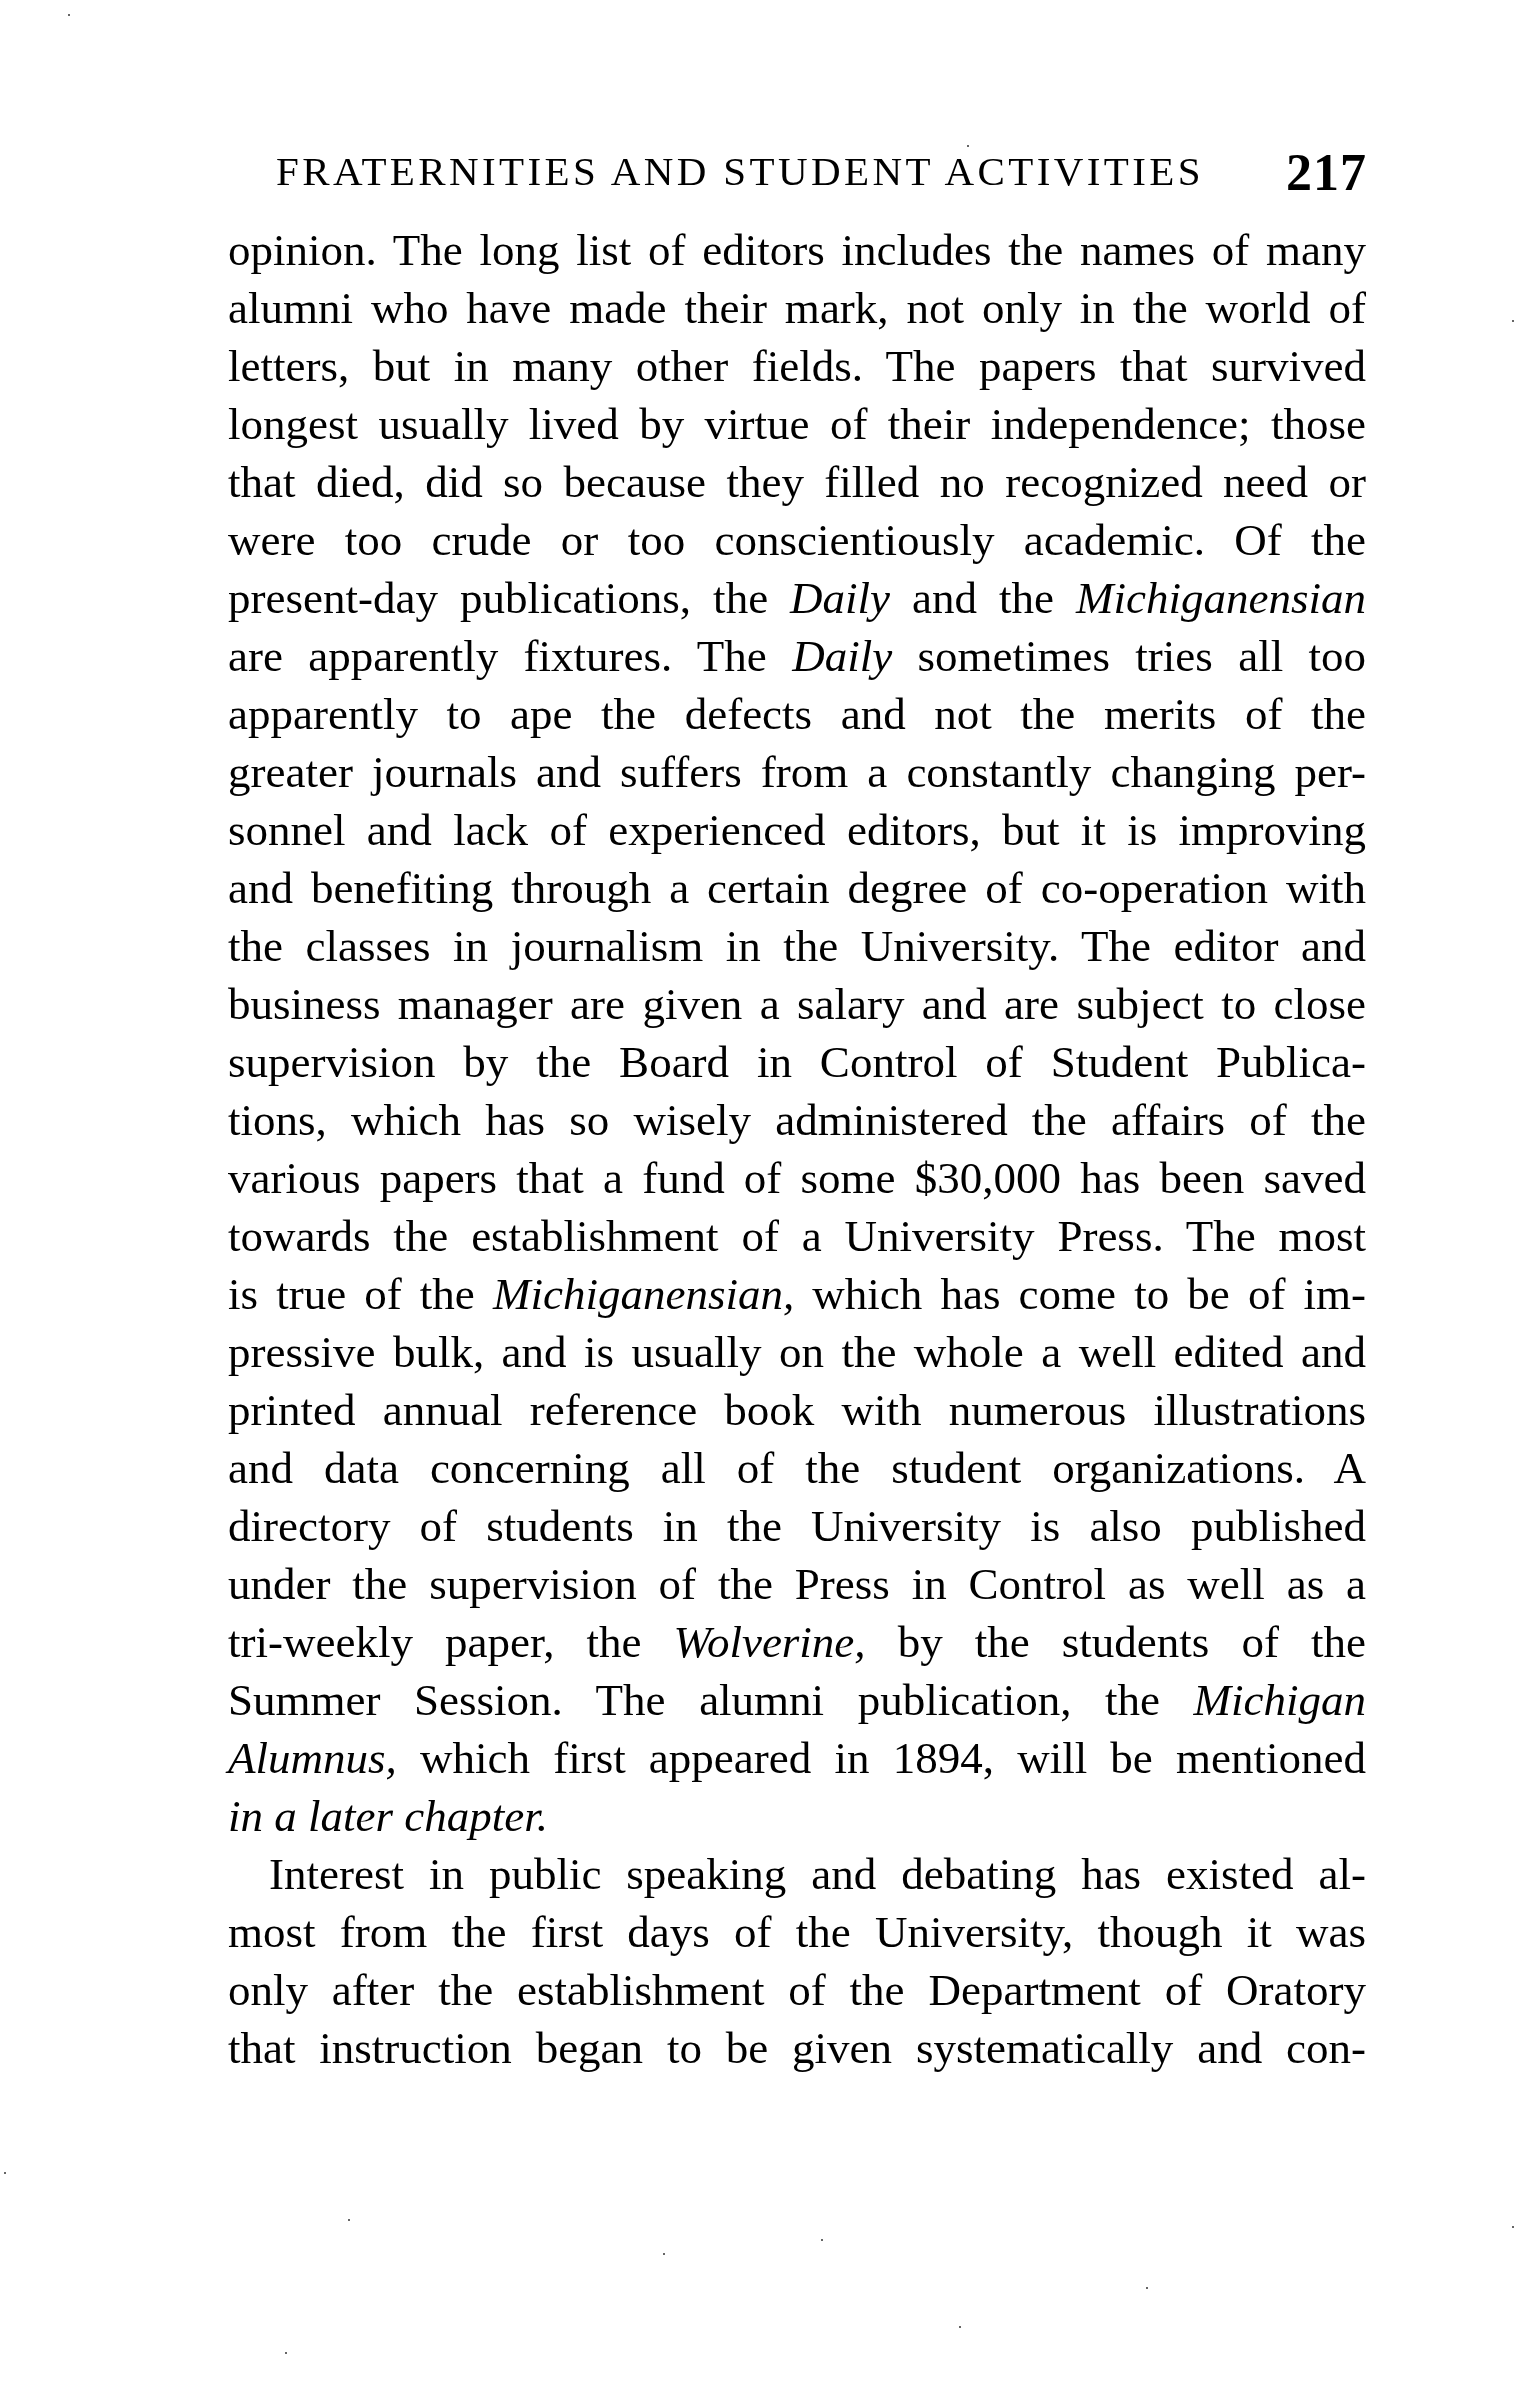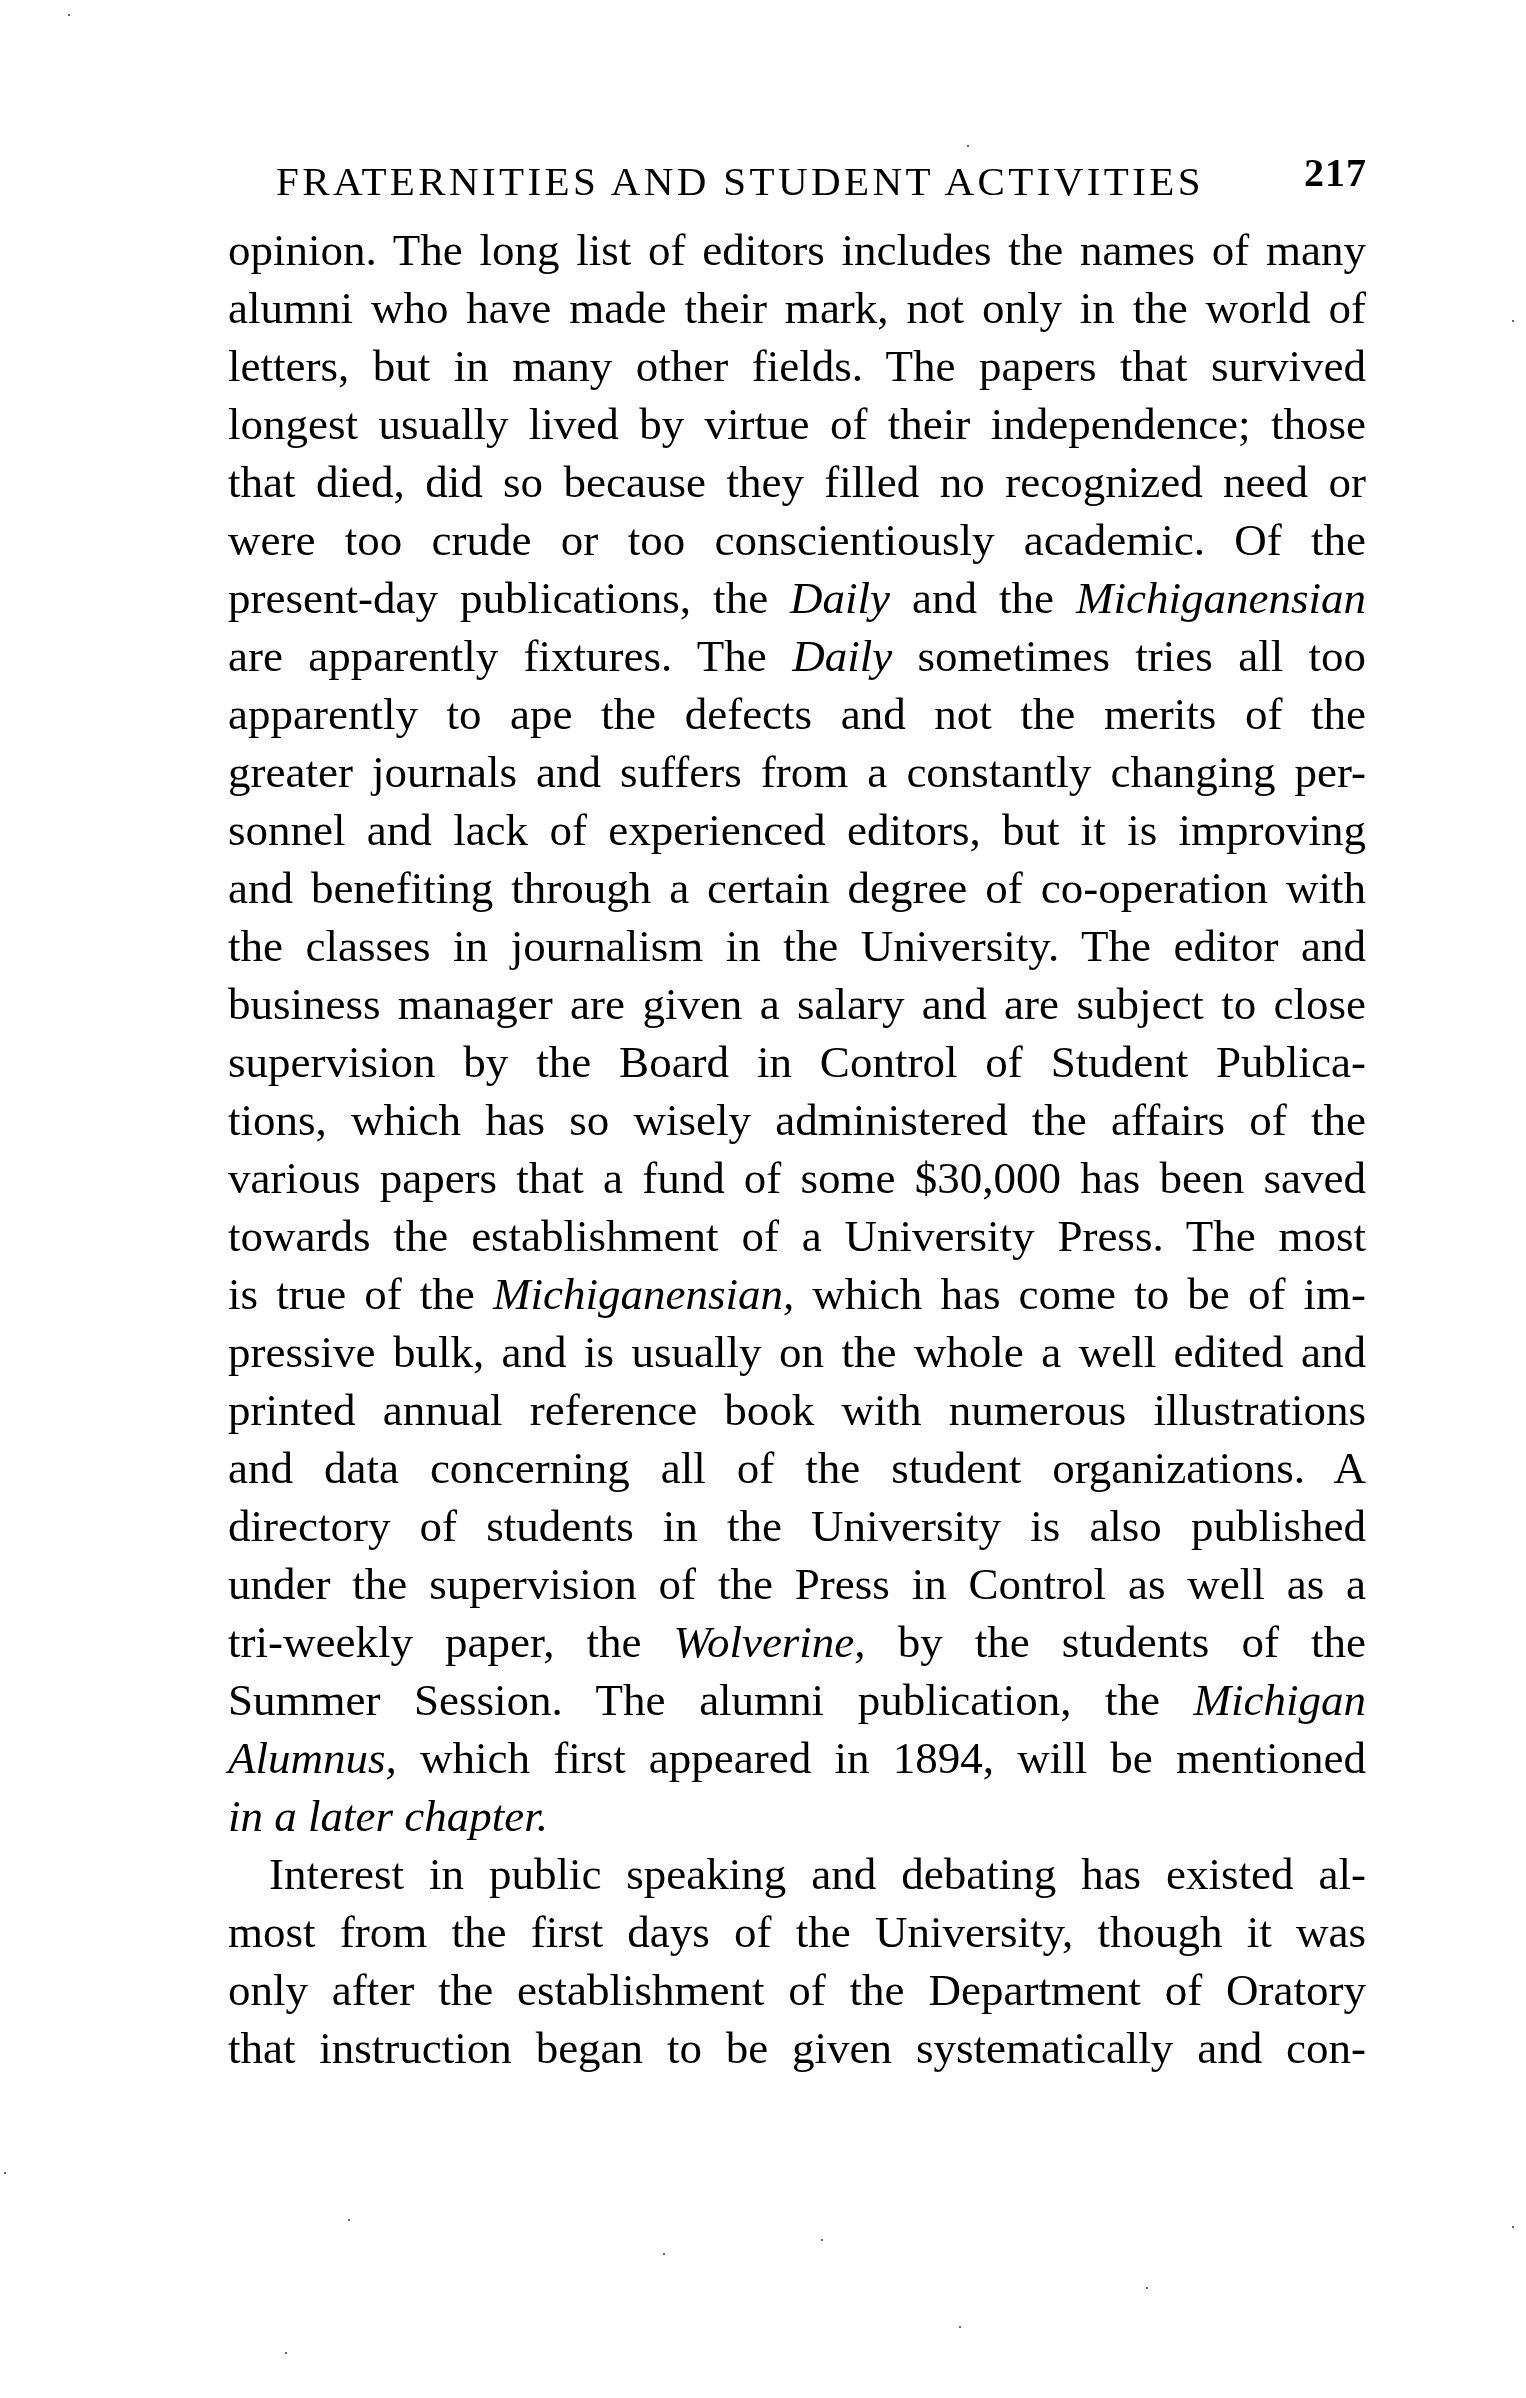--- a/index.html
+++ b/index.html
@@ -29,27 +29,26 @@
       height: 52px;
       font-size: 41px;
       line-height: 52px;
       white-space: nowrap;
     }
     .running-head .title {
       position: absolute;
       left: 0;
       top: 0;
       letter-spacing: 3.4px;
-      margin-top: 10px;
     }
     .running-head .folio {
       position: absolute;
       right: 0;
       top: 2px;
-      font-size: 40px;
+      font-size: 52px;
       font-weight: bold;
       letter-spacing: 1px;
     }
     .body-text {
       position: absolute;
       left: 228px;
       top: 221px;
       width: 1138px;
       font-size: 45px;
       line-height: 58px;

